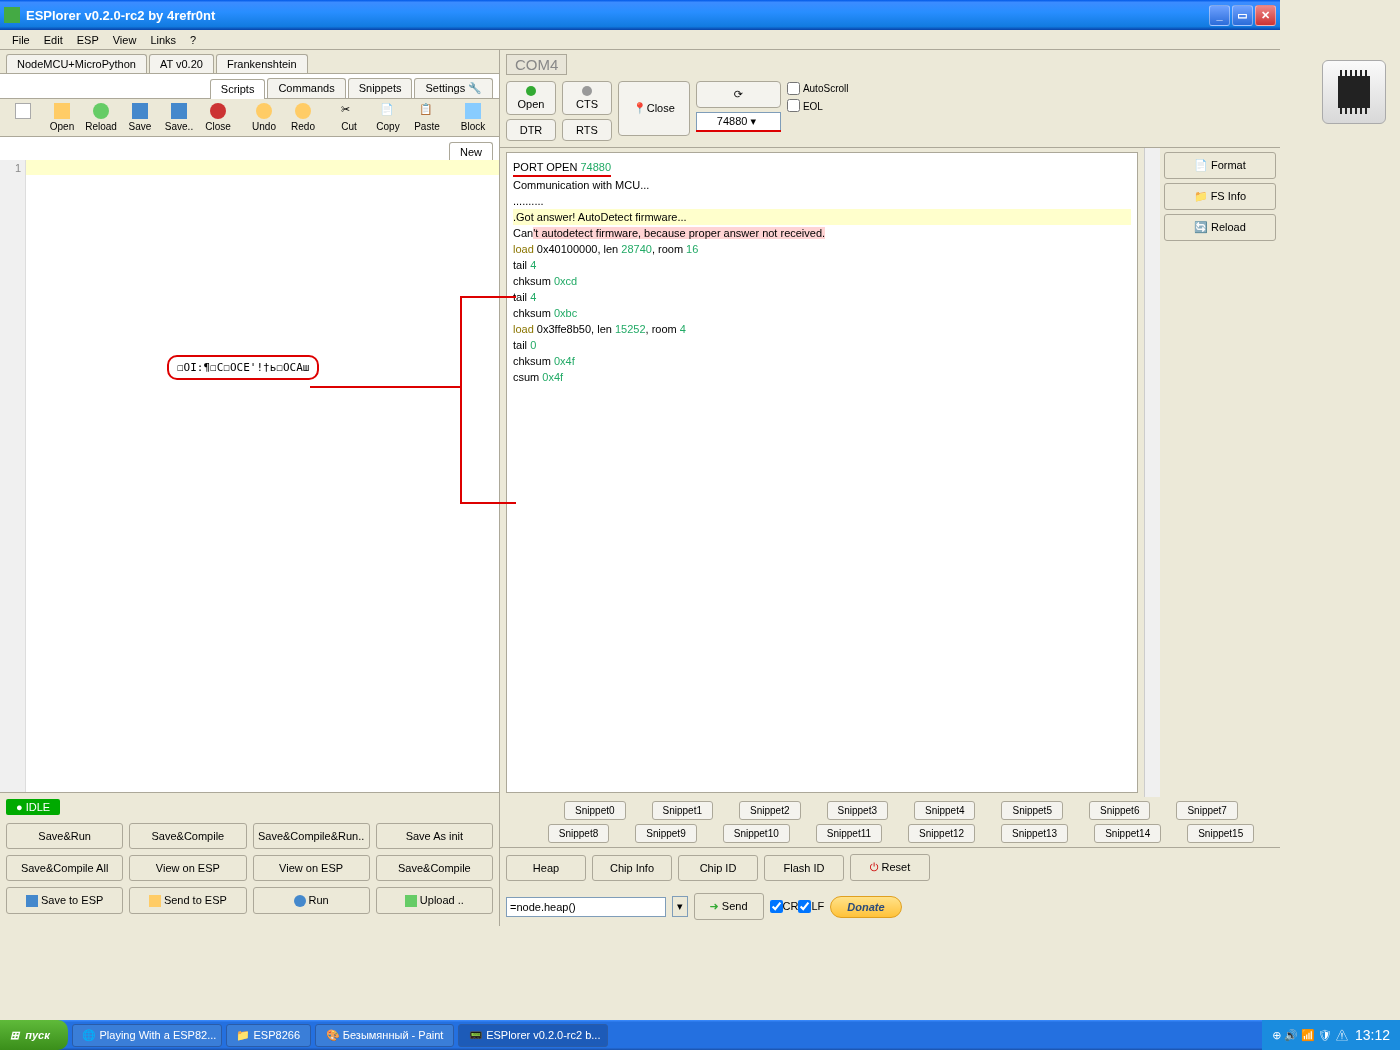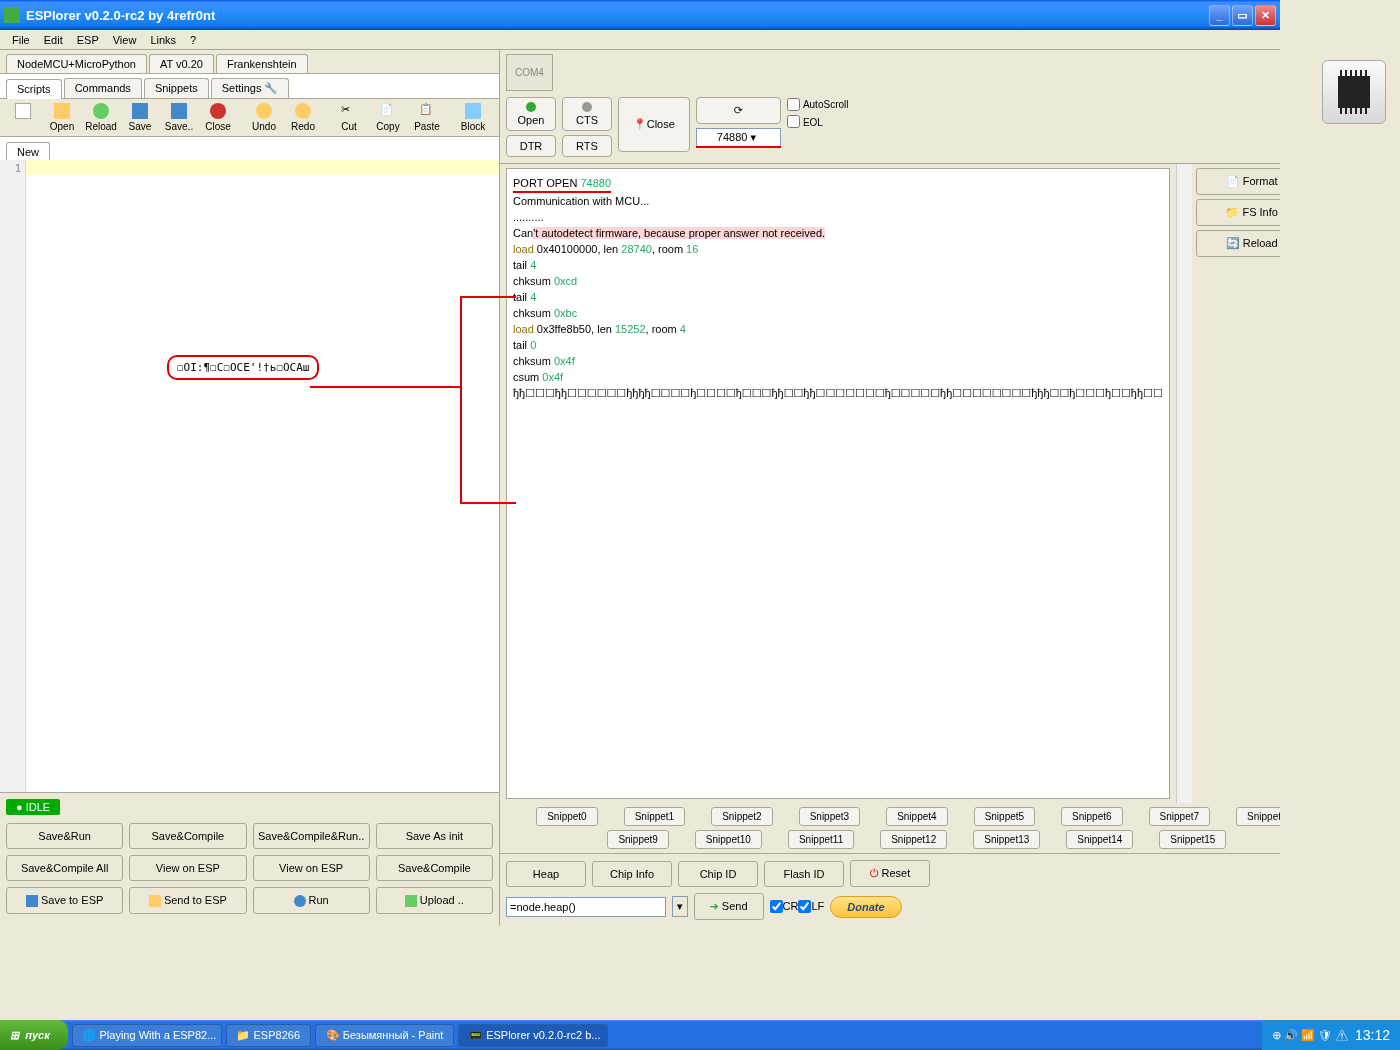--- a/index.html
+++ b/index.html
@@ -21,21 +21,21 @@
 
 .content { display: flex; height: calc(100% - 30px - 20px - 30px); }
 .left { width: 500px; border-right: 1px solid #aca899; display: flex; flex-direction: column; }
 .right { flex: 1; display: flex; flex-direction: column; }
 
 
 .tabs { display: flex; padding: 4px 6px 0; gap: 2px; border-bottom: 1px solid #aca899; background: #ece9d8; }
 .tab { padding: 3px 10px; border: 1px solid #aca899; border-bottom: none; background: #f4f3ee; border-radius: 3px 3px 0 0; }
 .tab.active { background: #fff; position: relative; top: 1px; }
 
-.subtabs { display: flex; padding: 4px 6px 0; gap: 2px; background: #fff; border-bottom: 1px solid #aca899; }
+.subtabs { display: flex; padding: 4px 6px 0; gap: 2px; background: #fff; border-bottom: 1px solid #aca899; justify-content: flex-end; }
 
 
 .toolbar { display: flex; align-items: center; padding: 2px 4px; background: #ece9d8; border-bottom: 1px solid #aca899; gap: 1px; }
 .tbtn { display: flex; flex-direction: column; align-items: center; padding: 2px 6px; min-width: 38px; }
 .tbtn .ico { width: 16px; height: 16px; margin-bottom: 2px; }
 .tbtn .lbl { font-size: 10px; }
 .tsep { width: 1px; height: 30px; background: #aca899; margin: 0 3px; }
 
 
 .editor-area { flex: 1; background: #fff; display: flex; position: relative; }
@@ -57,34 +57,34 @@
 .icon-small { display: inline-block; width: 12px; height: 12px; vertical-align: middle; margin-right: 3px; }
 
 
 .term-controls { display: flex; padding: 6px; gap: 6px; align-items: flex-start; background: #ece9d8; border-bottom: 1px solid #aca899; }
 .ctrl-col { display: flex; flex-direction: column; gap: 4px; }
 .ctrl-btn { padding: 4px 10px; border: 1px solid #aca899; border-radius: 4px; background: #f4f3ee; text-align: center; min-width: 50px; }
 .ctrl-btn.big { padding: 20px 14px; }
 .port-sel { border: 1px solid #7f9db9; padding: 2px 20px; background: #fff; width: 85px; }
 .port-underline { height: 2px; background: #d00; margin-top: -1px; }
 
-.com-label { background: #e8e5d8; border: 1px solid #aca899; padding: 12px 8px; font-size: 10px; color: #888; margin: 4px 6px 0; display: inline-block; }
+.com-label { background: #e8e5d8; border: 1px solid #aca899; padding: 1px 8px; font-size: 15px; color: #888; margin: 4px 6px 0; display: inline-block; }
 
 .terminal { flex: 1; margin: 4px 6px; border: 1px solid #aca899; background: #fff; font-family: monospace; font-size: 12px; padding: 6px; overflow: hidden; position: relative; }
 .terminal .kw { color: #8b7500; }
 .terminal .num { color: #2a6; }
 .terminal .err { background: #ffd4d4; }
 .terminal .hl { background: #ffffcc; }
 .term-line { white-space: pre; line-height: 16px; }
 .port-open-underline { display: inline-block; border-bottom: 2px solid #d00; }
 
 .snippets { padding: 4px 6px; display: flex; flex-wrap: wrap; gap: 4px; justify-content: center; }
 .snip { padding: 3px 10px; border: 1px solid #aca899; background: #f4f3ee; border-radius: 3px; font-size: 10px; margin-left: 22px; }
 
-.right-bottom { padding: 6px; display: flex; gap: 6px; align-items: center; flex-wrap: wrap; border-top: 1px solid #aca899; }
+.right-bottom { padding: 6px; display: flex; gap: 12px; align-items: center; flex-wrap: wrap; border-top: 1px solid #aca899; }
 .rb-row { display: flex; gap: 6px; align-items: center; width: 100%; }
 .logo-chip { position: absolute; right: 14px; top: 60px; width: 64px; height: 64px; background: linear-gradient(#fafafa,#d8d8d8); border: 1px solid #aaa; border-radius: 6px; display: flex; align-items: center; justify-content: center; }
 .chip { width: 32px; height: 32px; background: #222; position: relative; }
 .chip::before, .chip::after { content: ''; position: absolute; background: repeating-linear-gradient(90deg,#222 0 2px,transparent 2px 5px); }
 .chip::before { top: -6px; left: 2px; right: 2px; height: 6px; }
 .chip::after { bottom: -6px; left: 2px; right: 2px; height: 6px; }
 
 
 .taskbar { position: absolute; bottom: 0; left: 0; right: 0; height: 30px; background: linear-gradient(to bottom,#3c8cff 0%,#2470e0 8%,#2470e0 92%,#1a50a8 100%); display: flex; align-items: center; }
 .start { height: 100%; padding: 0 18px 0 10px; background: linear-gradient(to bottom,#5fba3a,#3a8e1a); color: #fff; font-weight: bold; font-style: italic; font-size: 15px; display: flex; align-items: center; border-radius: 0 10px 10px 0; }
@@ -249,33 +249,33 @@
         <label><input type="checkbox" style=""> <span class="cb-label">EOL</span></label>
       </div>
     </div>
 
     <div style="display:flex;flex:1;min-height:0">
       <div class="terminal">
         <div class="term-line"><span class="port-open-underline"><span>PORT OPEN </span><span class="num">74880</span></span></div>
         <div class="term-line"></div>
         <div class="term-line">Communication with MCU...</div>
         <div class="term-line">..........</div>
+        <div class="term-line hl">.Got answer! AutoDetect firmware...</div>
         <div class="term-line"></div>
         <div class="term-line"><span>Can</span><span class="err">'t autodetect firmware, because proper answer not received.</span></div>
         <div class="term-line"><span class="kw">load</span><span> 0x40100000</span><span>, len </span><span class="num">28740</span><span>, room </span><span class="num">16</span></div>
         <div class="term-line"><span>tail </span><span class="num">4</span></div>
         <div class="term-line"><span>chksum </span><span class="num">0xcd</span></div>
         <div class="term-line"><span>tail </span><span class="num">4</span></div>
         <div class="term-line"><span>chksum </span><span class="num">0xbc</span></div>
         <div class="term-line"><span class="kw">load</span><span> 0x3ffe8b50</span><span>, len </span><span class="num">15252</span><span>, room </span><span class="num">4</span></div>
         <div class="term-line"><span>tail </span><span class="num">0</span></div>
         <div class="term-line"><span>chksum </span><span class="num">0x4f</span></div>
         <div class="term-line"><span>csum </span><span class="num">0x4f</span></div>
         <div class="term-line"></div>
-        <div class="term-line">ђђ☐☐☐ђђ☐☐☐☐☐☐ђђђђ☐☐☐☐ђ☐☐☐☐ђ☐☐☐ђђ☐☐ђђ☐☐☐☐☐☐☐ђ☐☐☐☐☐ђђ☐☐☐☐☐☐☐☐ђђђ☐☐ђ☐☐☐ђ☐☐ђђ☐☐</div>
       </div>
       <div class="scrollbar"></div>
       <div style="width:120px;padding:4px;display:flex;flex-direction:column;gap:4px">
         <div class="pbtn">📄 <span>Format</span></div>
         <div class="pbtn">📁 <span>FS Info</span></div>
         <div class="pbtn">🔄 <span>Reload</span></div>
       </div>
     </div>
 
     <div class="snippets">

